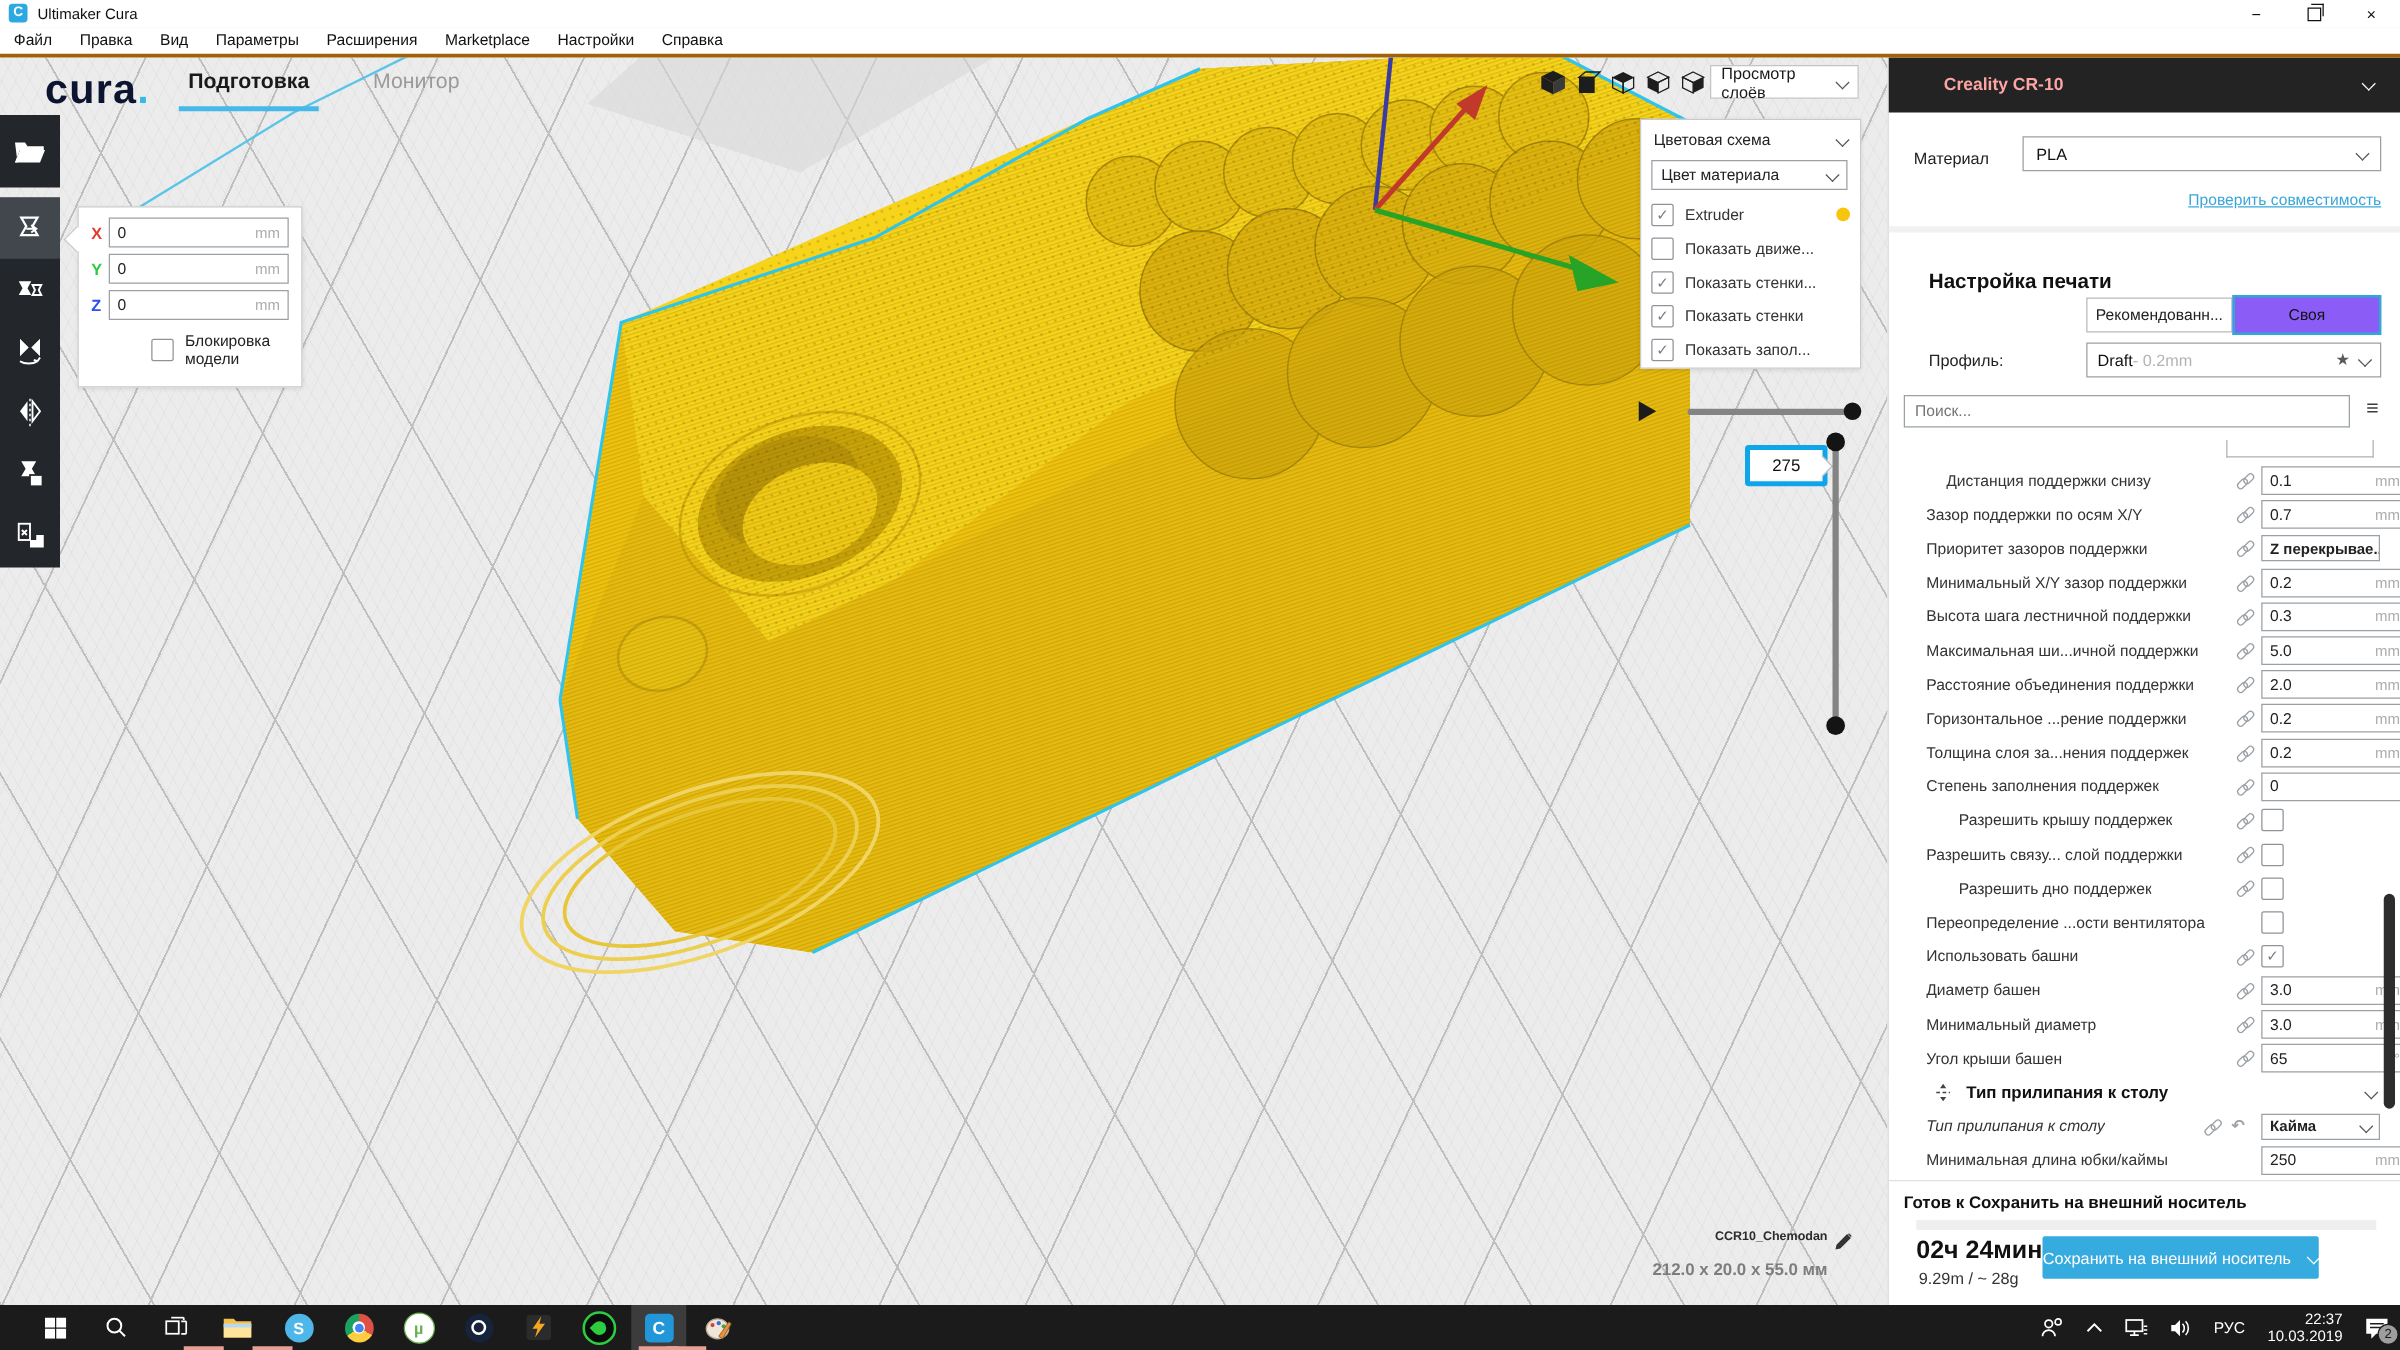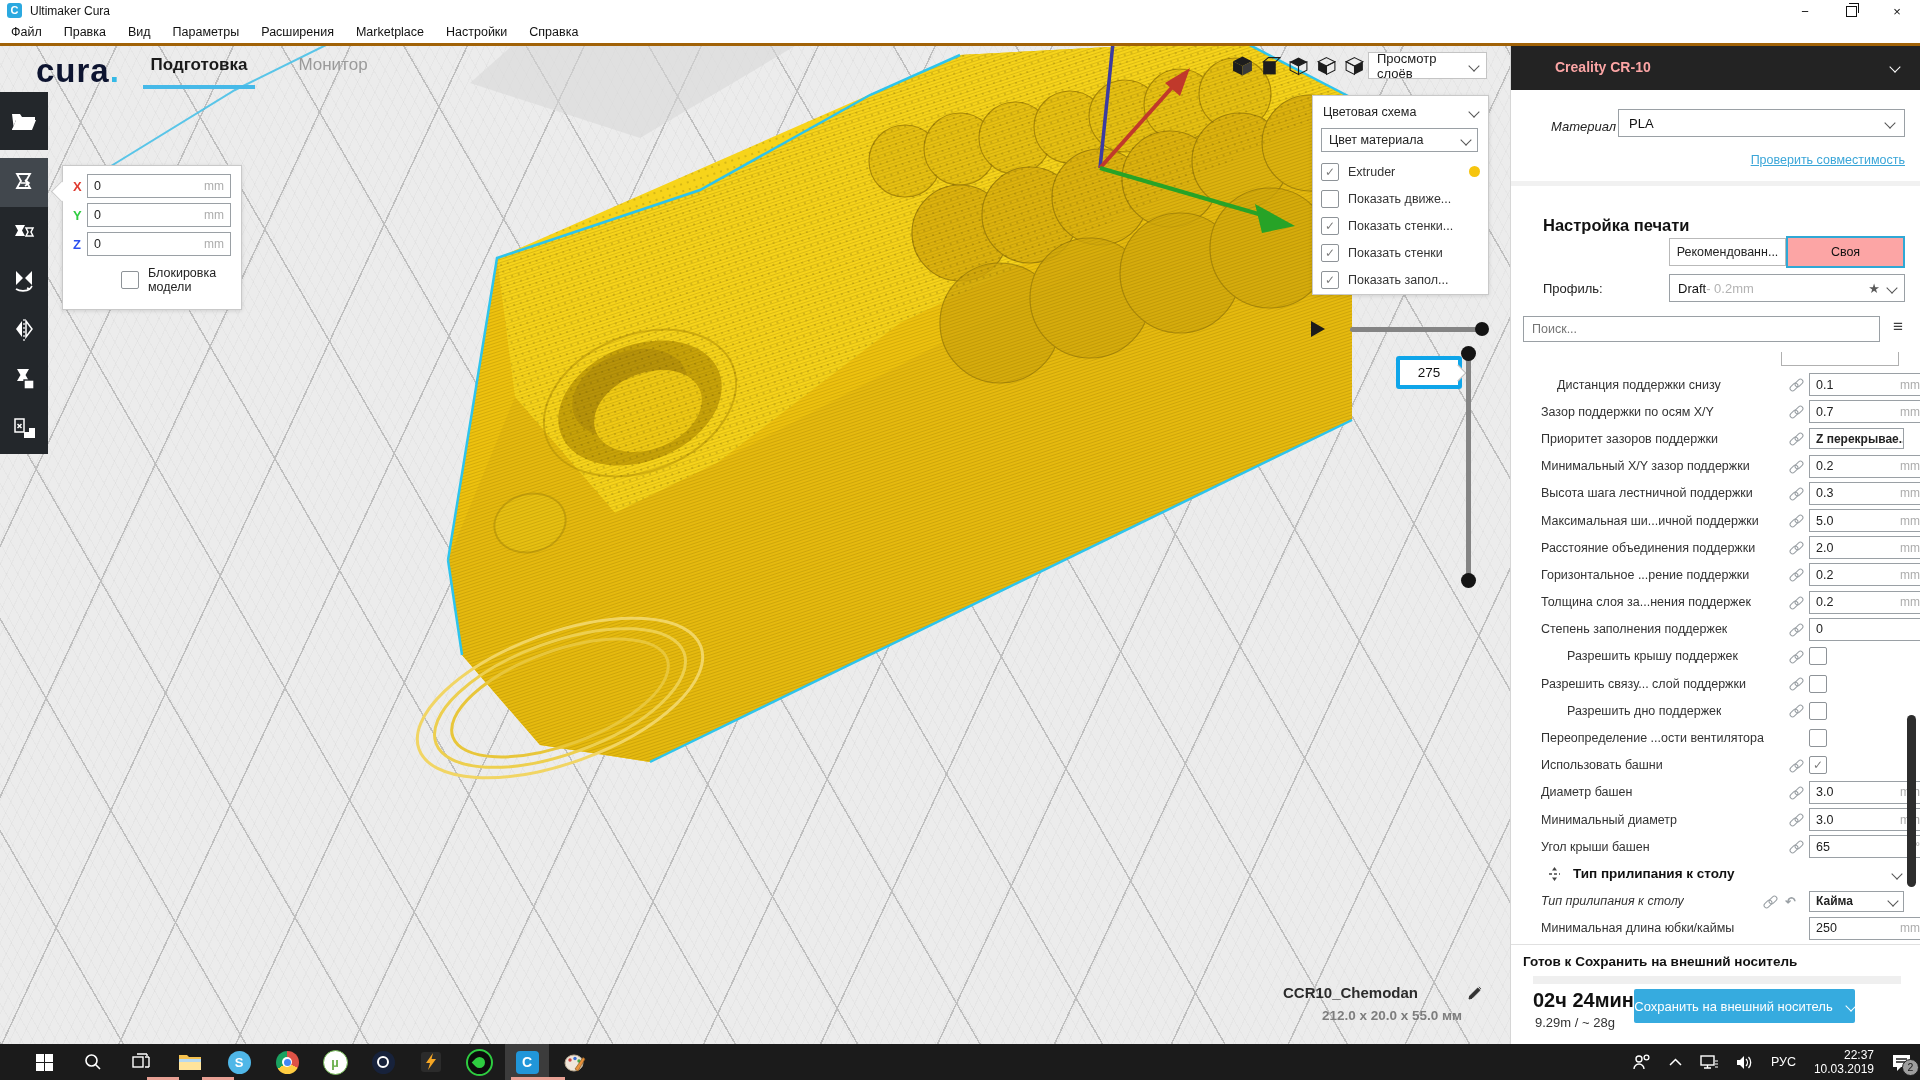--- a/index.html
+++ b/index.html
@@ -63,38 +63,38 @@
   #hs-handle{left:1475px;top:322px;width:14px;height:14px;border-radius:50%;background:#141414;}
   #play-btn{left:1311px;top:321px;width:0;height:0;border-left:14px solid #1b1b1b;border-top:8px solid transparent;border-bottom:8px solid transparent;}
   #vs-track{left:1466px;top:352px;width:5px;height:229px;background:#848484;border-radius:3px;}
   #vs-top{left:1461px;top:346px;width:15px;height:15px;border-radius:50%;background:#141414;}
   #vs-bottom{left:1461px;top:573px;width:15px;height:15px;border-radius:50%;background:#141414;}
   #layer-badge{left:1396px;top:343px;width:58px;height:25px;background:#fff;border:4px solid #0ea5e9;border-radius:3px;
     display:flex;align-items:center;justify-content:center;font-size:13.5px;color:#111;margin-top:13px;}
   #layer-badge::after{content:"";position:absolute;right:-6px;top:7px;width:11px;height:11px;background:#fff;transform:rotate(45deg);
     border-top:1px solid #bbb;border-right:1px solid #bbb;}
   
-  #model-name{left:1196px;top:984px;width:222px;text-align:right;font-size:15px;font-weight:bold;color:#2b2b2b;z-index:10;}
+  #model-name{left:1240px;top:984px;width:222px;text-align:right;font-size:10px;font-weight:bold;color:#2b2b2b;z-index:10;}
   #model-dims{left:1240px;top:1008px;width:222px;text-align:right;font-size:13.5px;font-weight:bold;color:#7d7d7d;z-index:10;}
   #pencil{left:1468px;top:986px;z-index:10;}
   
   #rpanel{left:1510px;top:43px;width:410px;height:1001px;background:#fff;border-left:1px solid #d6d6d6;z-index:20;}
   #rp-head{position:absolute;left:0;top:0;width:410px;height:47px;background:#232323;display:flex;align-items:center;}
   #rp-head b{margin-left:44px;color:#fca5a5;font-size:14px;}
   #rp-head .chev{position:absolute;right:22px;border-color:#fff;}
   .rp-label{font-size:13px;color:#222;}
-  #mat-label{position:absolute;left:40px;top:76px;font-style:italic;}
+  #mat-label{position:absolute;left:20px;top:76px;}
   #mat-select{position:absolute;left:107px;top:66px;width:287px;height:28px;border:1px solid #9aa0a5;box-sizing:border-box;
     display:flex;align-items:center;justify-content:space-between;padding:0 10px;font-size:13px;color:#111;}
   #compat-link{position:absolute;right:16px;top:110px;font-size:12.5px;color:#3aa6d8;text-decoration:underline;}
   #rp-div1{position:absolute;left:0;top:138px;width:410px;height:5px;background:#f1f1f1;}
   #rp-title{position:absolute;left:32px;top:152px;font-size:16.5px;font-weight:bold;color:#111;margin-top:21px;}
   #btn-reco{position:absolute;left:158px;top:195px;width:117px;height:28px;border:1px solid #b9b9b9;background:#fff;box-sizing:border-box;
     display:flex;align-items:center;justify-content:center;font-size:12.5px;color:#222;white-space:nowrap;overflow:hidden;}
-  #btn-custom{position:absolute;left:275px;top:193px;width:119px;height:32px;border:2px solid #2fa8d5;background:#fca5a5;box-sizing:border-box;
+  #btn-custom{position:absolute;left:275px;top:193px;width:119px;height:32px;border:2px solid #2fa8d5;background:#8b5cf6;box-sizing:border-box;
     display:flex;align-items:center;justify-content:center;font-size:12.5px;color:#111;}
   #prof-label{position:absolute;left:32px;top:238px;}
   #prof-select{position:absolute;left:158px;top:231px;width:236px;height:28px;border:1px solid #9aa0a5;box-sizing:border-box;
     display:flex;align-items:center;padding:0 8px;font-size:13px;}
   #prof-select b{font-weight:normal;color:#111;}
   #prof-select u{text-decoration:none;color:#b3b3b3;}
   #prof-select .star{margin-left:auto;color:#5a5a5a;font-size:13px;}
   #prof-select .chev{margin-left:8px;}
   #search-box{position:absolute;left:12px;top:273px;width:357px;height:26px;border:1px solid #9aa0a5;box-sizing:border-box;display:flex;align-items:center;}
   #search-box input{border:none;outline:none;width:100%;font-size:12.5px;color:#555;padding:0 8px;font-family:inherit;background:transparent;}

